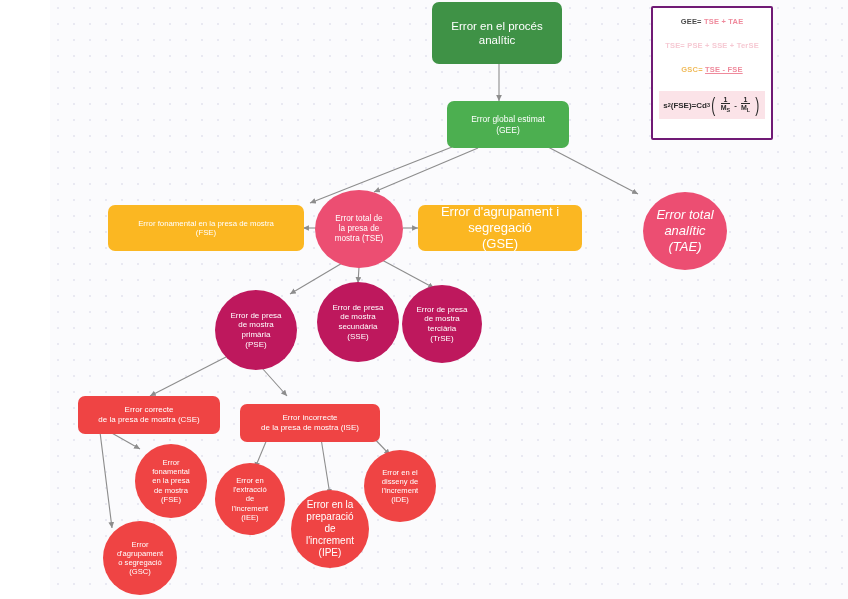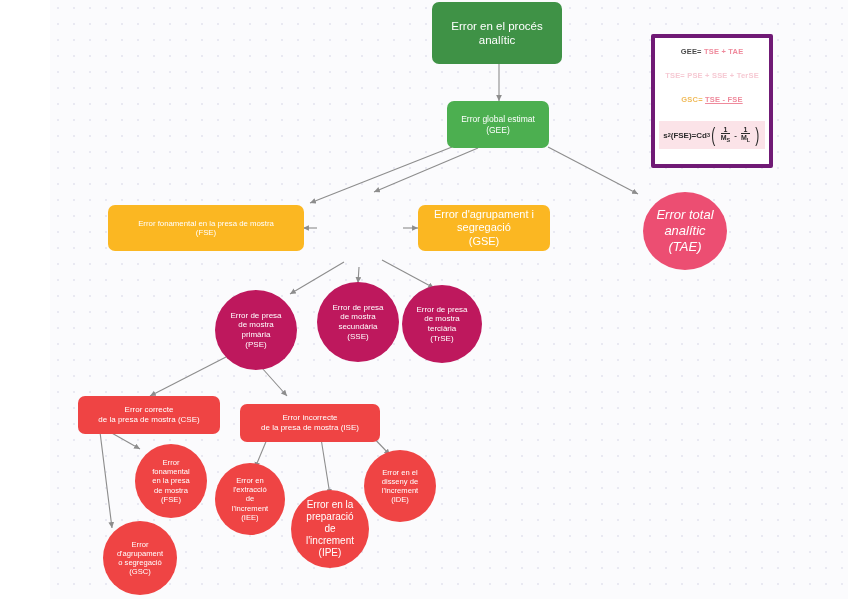--- a/index.html
+++ b/index.html
@@ -58,28 +58,27 @@
   .pink-dark  { background: #ec4e72; }
   .pink-mid   { background: #be185d; }
   .blue       { background: #ef4444; }
 
   
   #legend {
     position: absolute;
     left: 651px; top: 6px;
     width: 122px; height: 134px;
     background: #ffffff;
-    border: 4px solid #701a75;
+    border: 2px solid #701a75;
     border-radius: 2px;
     display: flex;
     flex-direction: column;
     align-items: center;
     justify-content: flex-start;
     padding-top: 9px;
-    margin-top: 28px;
   }
   .legend-line {
     font-size: 7.5px;
     font-weight: bold;
     letter-spacing: .2px;
     margin-bottom: 15px;
     white-space: nowrap;
   }
   .l1 { color: #4a4a4a; }
   .l1 .red { color: #ef8a9c; }
@@ -162,28 +161,31 @@
       <path d="M270,432 L255,468"></path>
 
       <path d="M320,432 L330,495"></path>
 
       <path d="M368,432 L390,455"></path>
     </g>
   </svg>
 
   <div class="node rect green-dark" style="left:432px; top:2px; width:130px; height:62px; font-size:11.5px;">Error en el procés analític</div>
 
-  <div class="node rect green-mid" style="left:447px; top:101px; width:102px; height:47px; font-size:8.5px;">Error global estimat
+  <div class="node rect green-mid" style="left:447px; top:101px; width:122px; height:47px; font-size:8.5px;">Error global estimat
 (GEE)</div>
 
   <div class="node rect orange" style="left:108px; top:205px; width:196px; height:46px; font-size:7.8px;">Error fonamental en la presa de mostra
 (FSE)</div>
 
-
-  <div class="node rect orange" style="left:418px; top:205px; width:132px; height:46px; font-size:11px;">Error d'agrupament i segregació
+  <div class="node circle pink-dark" style="left:315px; top:190px; width:88px; height:78px; font-size:8.2px;">Error total de
+la presa de
+mostra  (TSE)</div>
+
+  <div class="node rect orange" style="left:418px; top:205px; width:164px; height:46px; font-size:13px;">Error d'agrupament i segregació
 (GSE)</div>
 
   <div class="node circle pink-dark" style="left:643px; top:192px; width:84px; height:78px; font-size:13px;font-style:italic;">Error total
 analític (TAE)</div>
 
   <div class="node circle pink-mid" style="left:215px; top:290px; width:82px; height:80px; font-size:8px;">Error de presa
 de mostra
 primària
 (PSE)</div>
 

